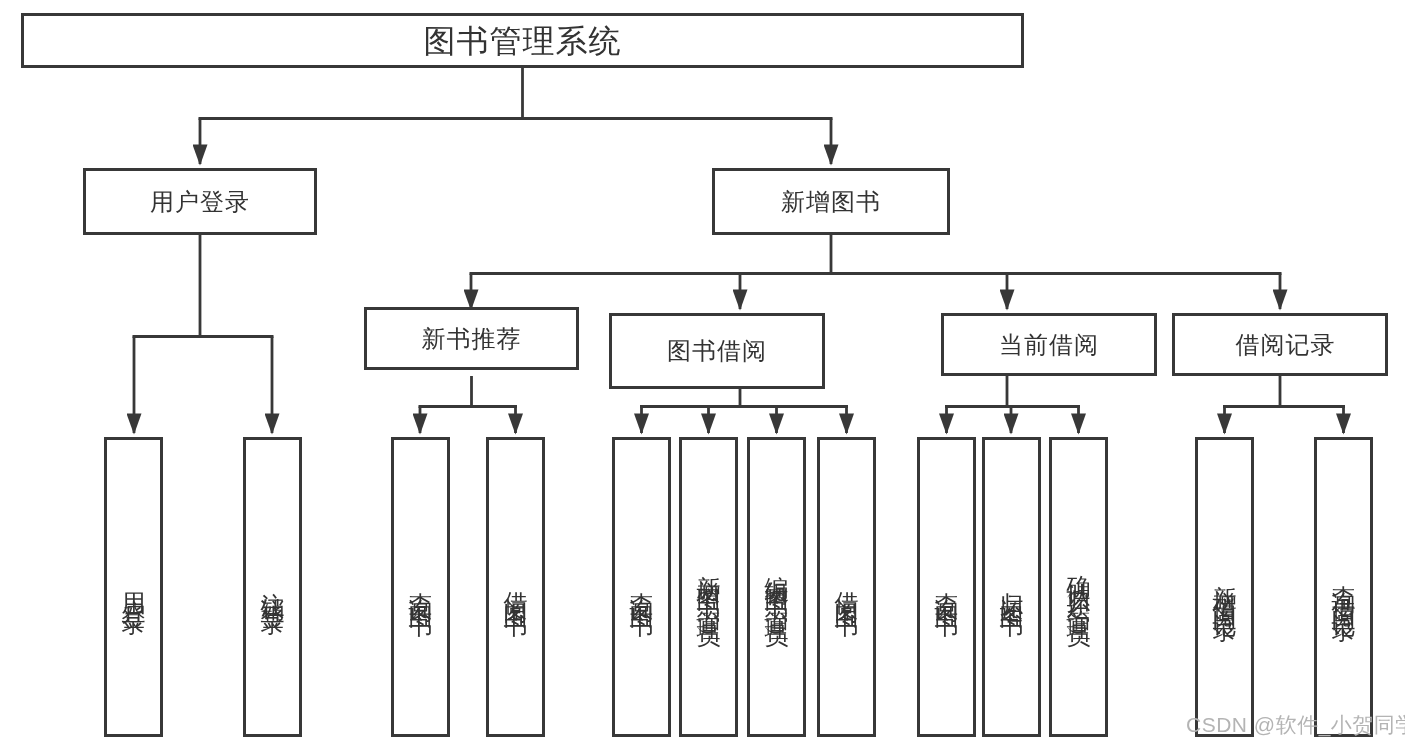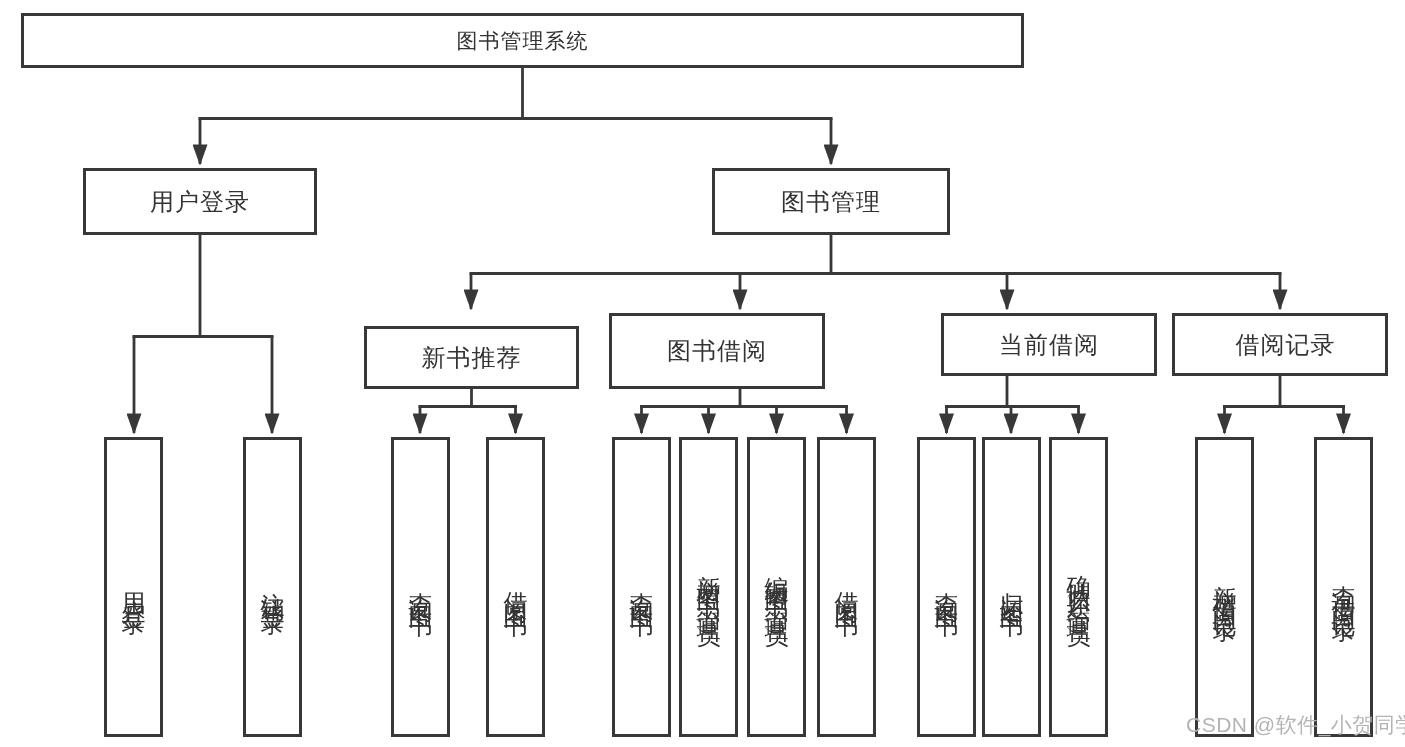--- a/index.html
+++ b/index.html
@@ -40,21 +40,21 @@
     align-items: center;
     justify-content: center;
     color: var(--text);
   }
   .hbox span {
     font-size: 24px;
     line-height: 1;
     letter-spacing: 1px;
     white-space: nowrap;
   }
-  .hbox.root span { font-size: 21px; }
+  .hbox.root span { font-size: 32px; }
 
   .vbox span {
     writing-mode: vertical-rl;
     font-size: 24px;
     line-height: 1;
     letter-spacing: 7px;
     white-space: nowrap;
   }
 
   .watermark {
@@ -122,24 +122,24 @@
   </svg>
 
   <div class="node hbox root" style="left:21px; top:13px; width:1003px; height:55px;">
     <span>图书管理系统</span>
   </div>
 
   <div class="node hbox" style="left:83px; top:168px; width:234px; height:67px;">
     <span>用户登录</span>
   </div>
   <div class="node hbox" style="left:712px; top:168px; width:238px; height:67px;">
-    <span>图书管理</span>
+    <span>新增图书</span>
   </div>
 
-  <div class="node hbox" style="left:364px; top:326px; width:215px; height:63px;">
+  <div class="node hbox" style="left:364px; top:307px; width:215px; height:63px;">
     <span>新书推荐</span>
   </div>
   <div class="node hbox" style="left:609px; top:313px; width:216px; height:76px;">
     <span>图书借阅</span>
   </div>
   <div class="node hbox" style="left:899px; top:313px; width:216px; height:63px;margin-left:42px;">
     <span>当前借阅</span>
   </div>
   <div class="node hbox" style="left:1172px; top:313px; width:216px; height:63px;padding-left:11px;">
     <span>借阅记录</span>

